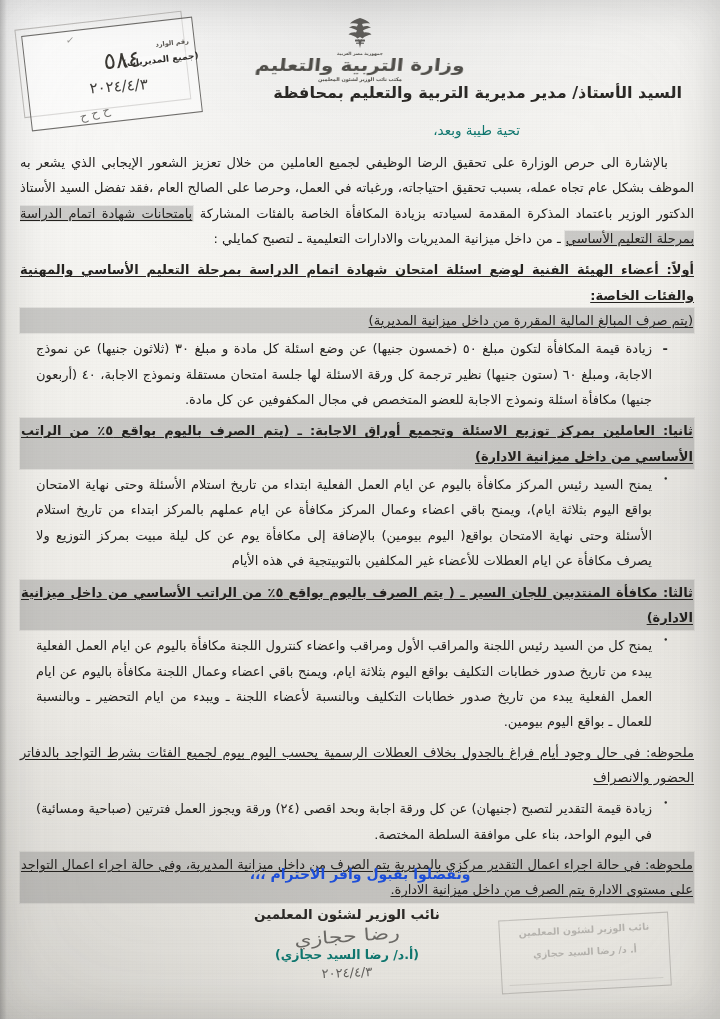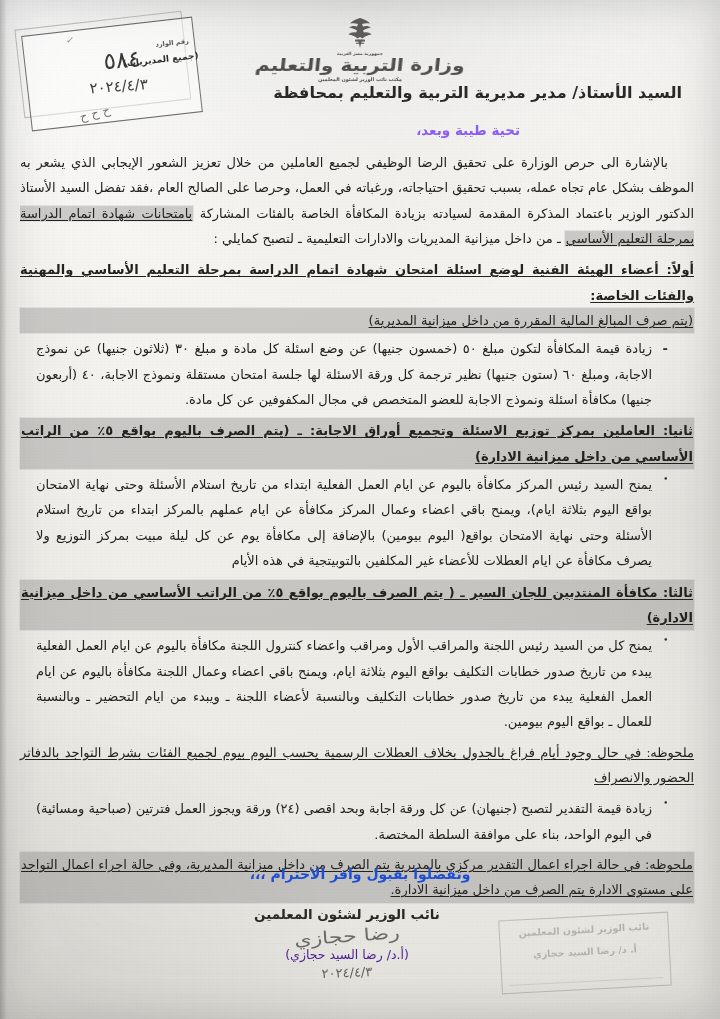--- a/index.html
+++ b/index.html
@@ -116,42 +116,42 @@
   .addressee{
     position:absolute;top:84px;right:38px;left:240px;
     text-align:right;
     font-size:15.5px;font-weight:bold;color:#2b2926;
     letter-spacing:-.2px;
     transform:scaleX(1.04);
     transform-origin:right center;
   }
   .greeting{
     position:absolute;top:122px;right:200px;
-    font-size:13.5px;font-weight:bold;color:#8b5cf6;
+    font-size:13.5px;font-weight:normal;color:#0f766e;
   }
 
   .body{
     position:absolute;top:150px;right:26px;left:20px;
     text-align:justify;
     font-size:13px;line-height:1.95;
     color:#24221f;
     text-align-last:right;
   }
   .para{margin:0 0 2px 0;text-align:justify;}
   .indent{text-indent:26px;}
 
   
   .hl{
     background:rgba(120,120,120,.34);
     box-shadow:0 0 0 1px rgba(120,120,120,.12);
     padding:0 1px;
     text-decoration:underline;
     text-underline-offset:1.5px;
   }
-  .ul{text-decoration:underline;text-underline-offset:1.8px;font-family:Liberation Serif, serif;}
+  .ul{text-decoration:underline;text-underline-offset:1.8px;}
 
   .sec-head{
     font-weight:bold;text-decoration:underline;
     text-underline-offset:2px;
   }
   .sec-block{
     margin:6px 0 4px;
     text-align:justify;
   }
   
@@ -187,21 +187,21 @@
     font-size:13.5px;font-weight:bold;color:#2b2926;
     letter-spacing:-.2px;
   }
   .sig-scribble{
     font-size:17px;color:#3c3a37;opacity:.72;
     transform:rotate(-4deg) scaleX(1.3);
     margin:4px 0 1px;letter-spacing:-2px;
     font-family:"DejaVu Serif",serif;
   }
   .sig-name{
-    font-size:12.5px;font-weight:normal;color:#4c1d95;
+    font-size:12.5px;font-weight:bold;color:#0f766e;
     letter-spacing:-.3px;
   }
   .sig-date{
     font-size:13px;color:#3f3d3a;opacity:.8;
     margin-top:3px;letter-spacing:2px;
     transform:rotate(-2deg);
     direction:ltr;
   }
 
   

